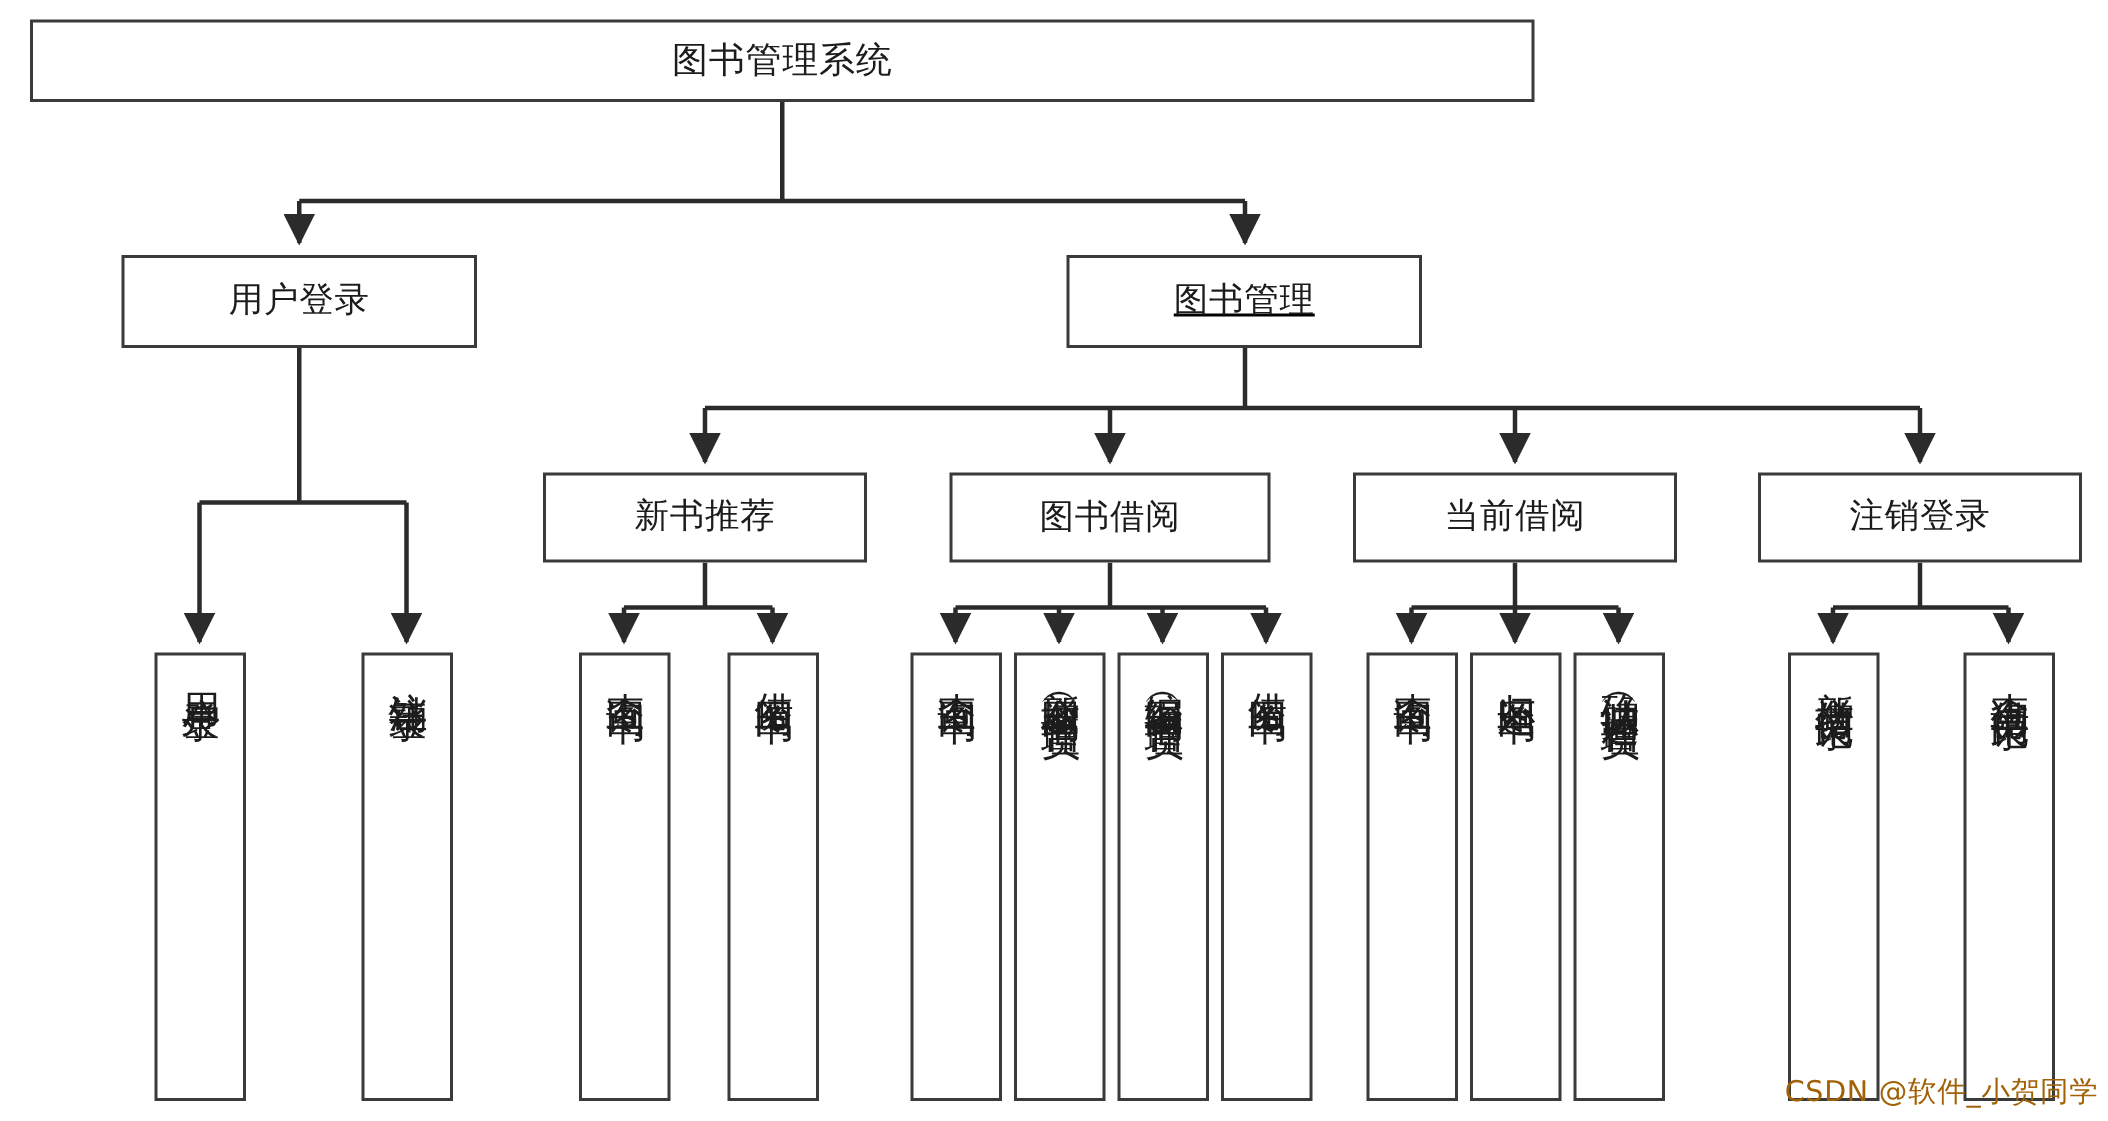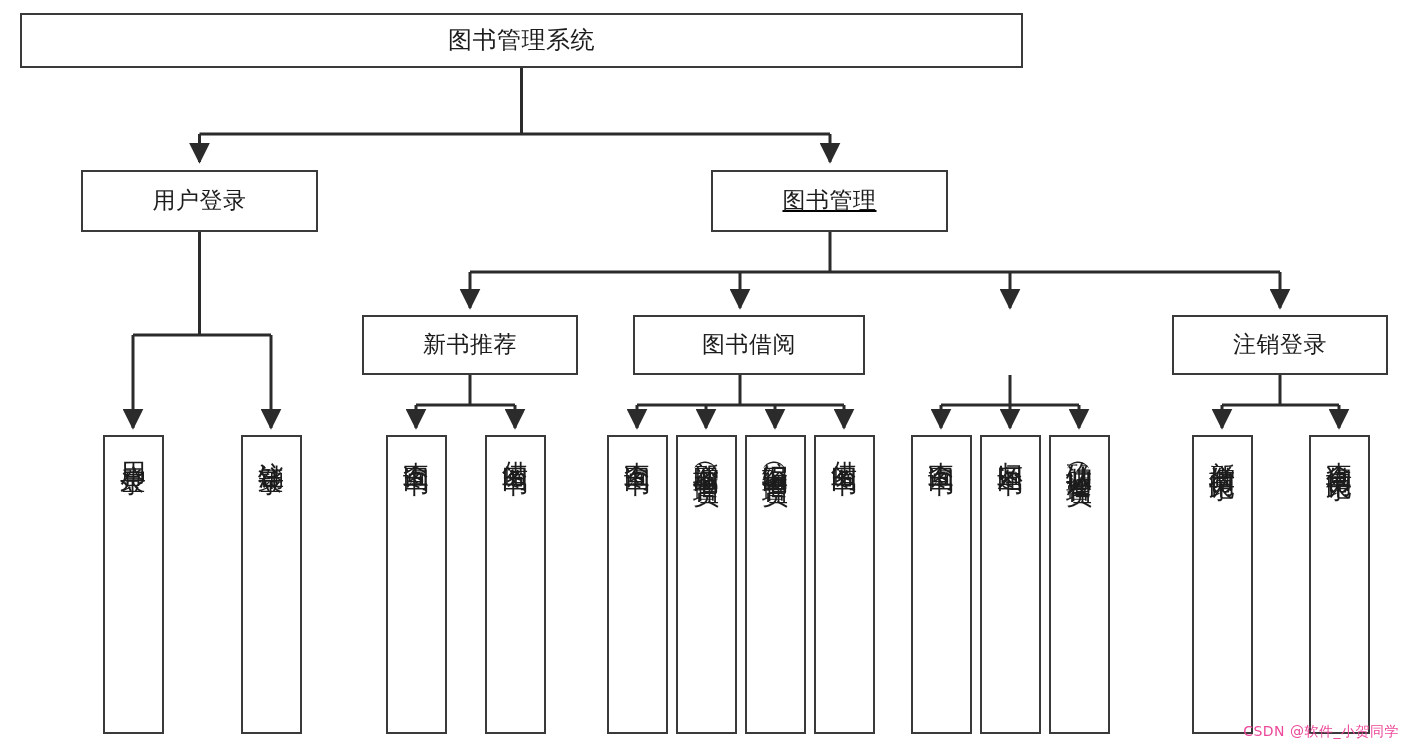--- a/index.html
+++ b/index.html
@@ -60,22 +60,22 @@
     text-orientation: upright;
     font-size: 26px;
     line-height: 1.0;
     letter-spacing: 3px;
     margin: 0 auto;
   }
   .watermark {
     position: absolute;
     right: 6px;
     bottom: 6px;
-    font-size: 14px;
-    color: #ec4899;
+    font-size: 19px;
+    color: #a16207;
     letter-spacing: 0.5px;
     white-space: nowrap;
     user-select: none;
   }
 </style>
 </head>
 <body>
 
 <div id="canvas">
 
@@ -136,22 +136,25 @@
   <div class="node h" style="left:81px; top:170px; width:237px; height:62px;">
     <span class="label">用户登录</span>
   </div>
   <div class="node h" style="left:711px; top:170px; width:237px; height:62px;text-decoration:underline;">
     <span class="label">图书管理</span>
   </div>
 
   <div class="node h" style="left:362px; top:315px; width:216px; height:60px;justify-content:center;">
     <span class="label">新书推荐</span>
   </div>
-  <div class="node h" style="left:633px; top:315px; width:232px; height:60px;font-family:Liberation Serif, serif;">
+  <div class="node h" style="left:633px; top:315px; width:214px; height:60px;font-family:Liberation Serif, serif;">
     <span class="label">图书借阅</span>
+  </div>
+  <div class="node h" style="left:902px; top:315px; width:216px; height:60px;">
+    <span class="label">当前借阅</span>
   </div>
   <div class="node h" style="left:1172px; top:315px; width:216px; height:60px;">
     <span class="label">注销登录</span>
   </div>
 
   <div class="node v" style="left:103px; top:435px; width:61px; height:299px;">
     <span class="label">用户登录</span>
   </div>
   <div class="node v" style="left:241px; top:435px; width:61px; height:299px;">
     <span class="label">注销登录</span>

